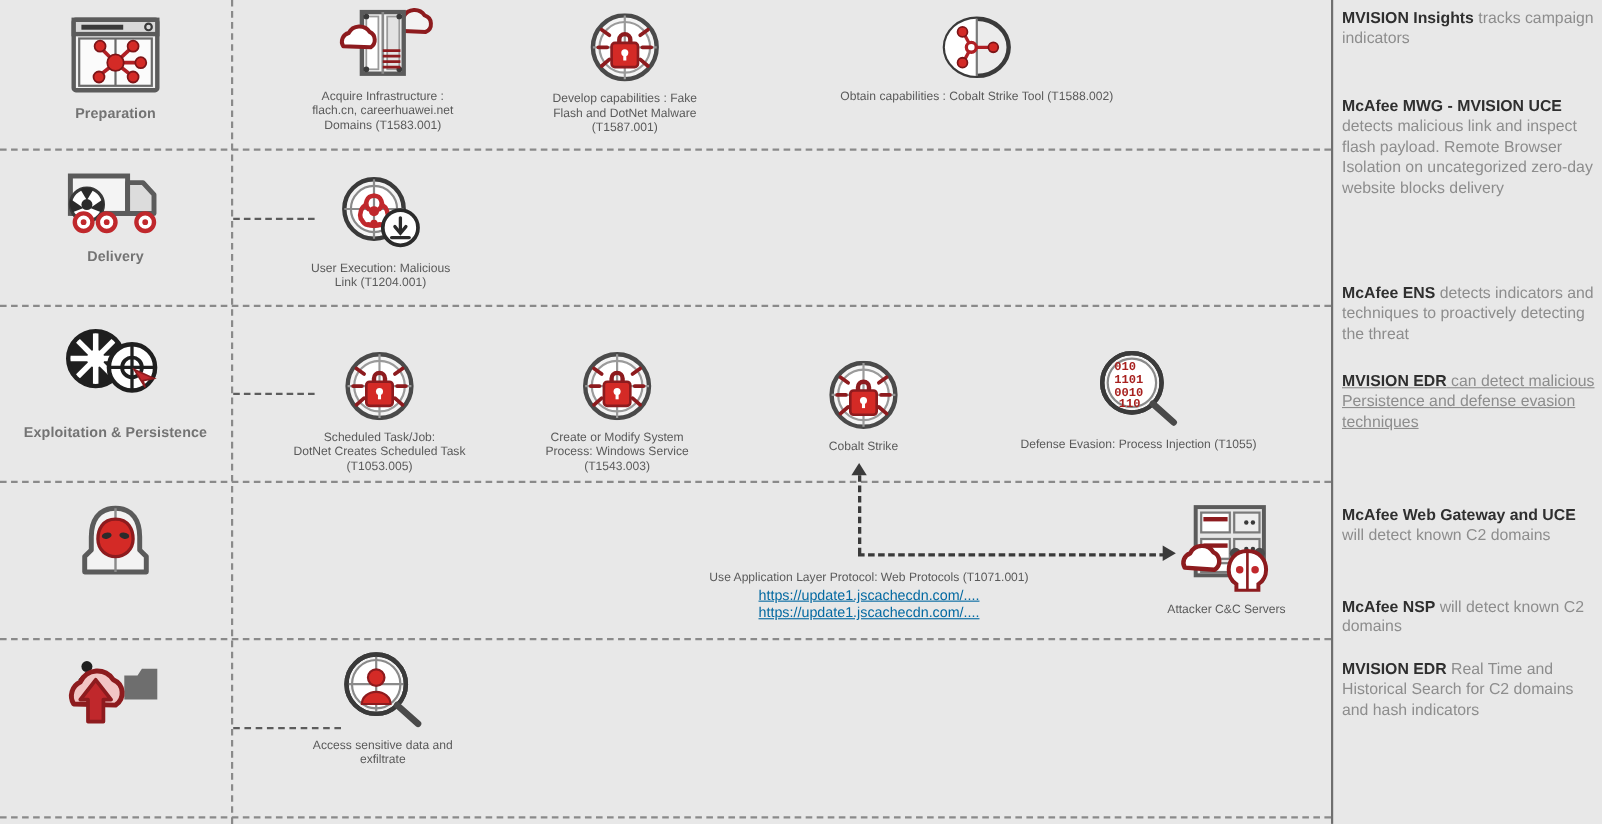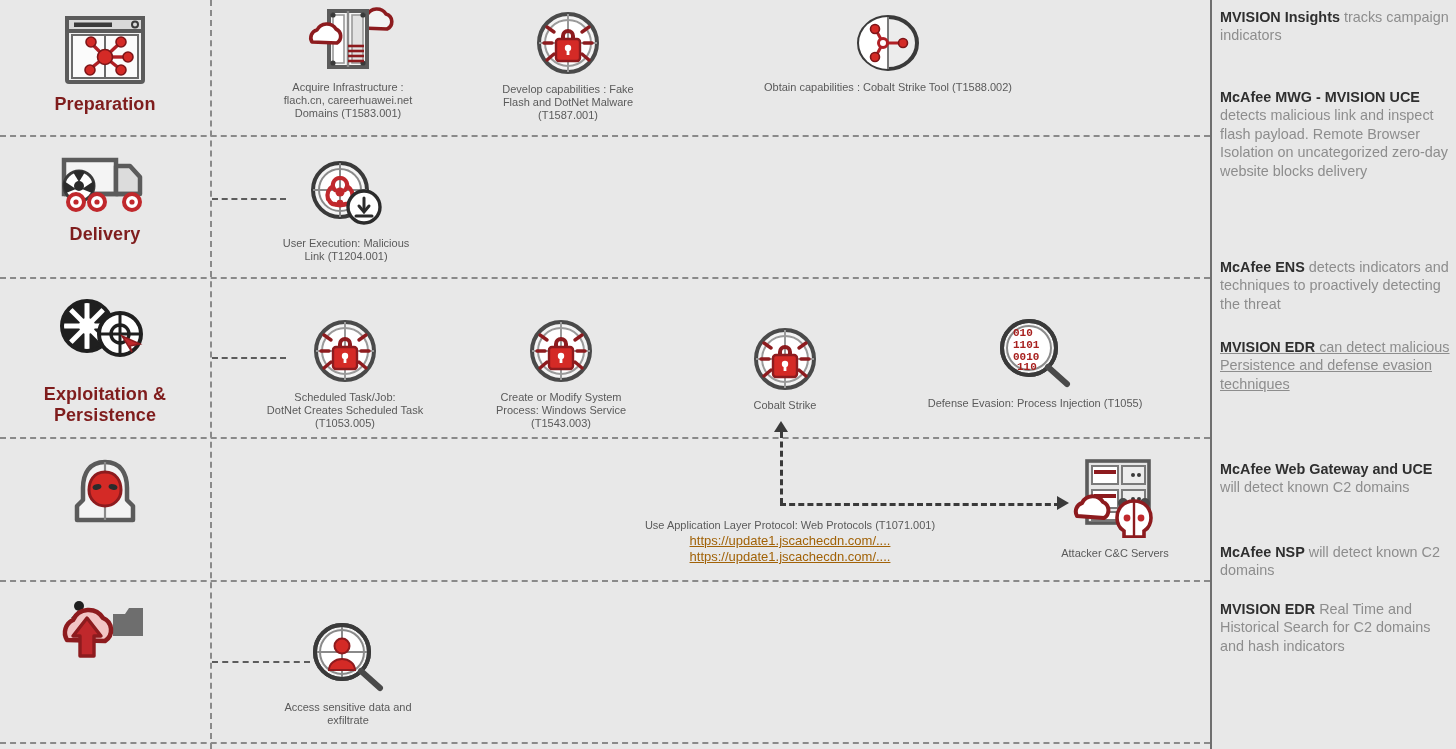--- a/index.html
+++ b/index.html
@@ -19,21 +19,21 @@
          border-top:2px dashed #8a8a8a;}
   .vrule{position:absolute;top:0;height:749px;width:0;
          border-left:2px dashed #8a8a8a;}
   .panel-divider{position:absolute;top:0;height:749px;width:0;
          border-left:2px solid #6f6f6f;}
 
   
   .stage-cell{position:absolute;left:0;width:210px;
               display:flex;flex-direction:column;align-items:center;
               justify-content:flex-start;}
-  .stage-label{font-size:18px;font-weight:bold;color:#7f1d1d;
+  .stage-label{font-size:13px;font-weight:bold;color:#737373;
                text-align:center;line-height:1.18;margin-top:4px;
                letter-spacing:.1px;}
 
   
   .node{position:absolute;display:flex;flex-direction:column;
         align-items:center;text-align:center;}
   .node .cap{font-size:11px;color:#5a5a5a;line-height:1.18;
              margin-top:5px;white-space:pre-line;}
 
   
@@ -43,21 +43,21 @@
 
   .arrow-up{position:absolute;width:0;height:0;
             border-left:7px solid transparent;border-right:7px solid transparent;
             border-bottom:11px solid #3a3a3a;}
   .arrow-right{position:absolute;width:0;height:0;
             border-top:7px solid transparent;border-bottom:7px solid transparent;
             border-left:12px solid #3a3a3a;}
 
   
   .links{margin-top:1px;display:flex;flex-direction:column;align-items:center;}
-  .link{font-size:13px;color:#a16207;text-decoration:underline;
+  .link{font-size:13px;color:#0369a1;text-decoration:underline;
         line-height:1.25;cursor:pointer;}
 
   
   .side-note{position:absolute;left:1220px;width:234px;
              font-size:14.4px;line-height:1.28;color:#8d8d8d;}
   .side-note b{color:#2f2f2f;font-weight:bold;}
 
   
   .icon{display:block;}
 </style>
@@ -428,21 +428,21 @@
         <path d="M65 43 c-11 0 -17 8 -17 17 c0 7 4 11 7 13 l0 6 h20 l0 -6 c3 -2 7 -6 7 -13 c0 -9 -6 -17 -17 -17 z" fill="#ffffff" stroke="#8d1b1e" stroke-width="3.6"></path>
         <line x1="65" y1="43" x2="65" y2="79" stroke="#8d1b1e" stroke-width="2.4"></line>
         <circle cx="58" cy="60" r="3.4" fill="#c0282c"></circle>
         <circle cx="72" cy="60" r="3.4" fill="#c0282c"></circle>
       </svg>
     </span>
     <span class="cap">Attacker C&amp;C Servers</span>
   </div>
 
   <div class="connector" style="left:212px;top:661px;width:98px;"></div>
-  <div class="node" style="left:250px;top:622px;width:196px;">
+  <div class="node" style="left:250px;top:592px;width:196px;">
     <span class="icon">
       <svg width="78" height="70" viewBox="0 0 78 70">
         <circle cx="33" cy="30" r="27" fill="#f4f4f4" stroke="#3a3a3a" stroke-width="4"></circle>
         <circle cx="33" cy="30" r="22" fill="#ffffff" stroke="#8a8a8a" stroke-width="2"></circle>
         <line x1="33" y1="3" x2="33" y2="57" stroke="#8a8a8a" stroke-width="2"></line>
         <line x1="6" y1="30" x2="60" y2="30" stroke="#8a8a8a" stroke-width="2"></line>
         <circle cx="33" cy="24" r="7.5" fill="#d42a26" stroke="#8d1b1e" stroke-width="2"></circle>
         <path d="M20 48 a13 11 0 0 1 26 0 z" fill="#d42a26" stroke="#8d1b1e" stroke-width="2"></path>
         <circle cx="33" cy="30" r="27" fill="none" stroke="#3a3a3a" stroke-width="4"></circle>
         <line x1="52" y1="49" x2="71" y2="66" stroke="#4a4a4a" stroke-width="6" stroke-linecap="round"></line>

